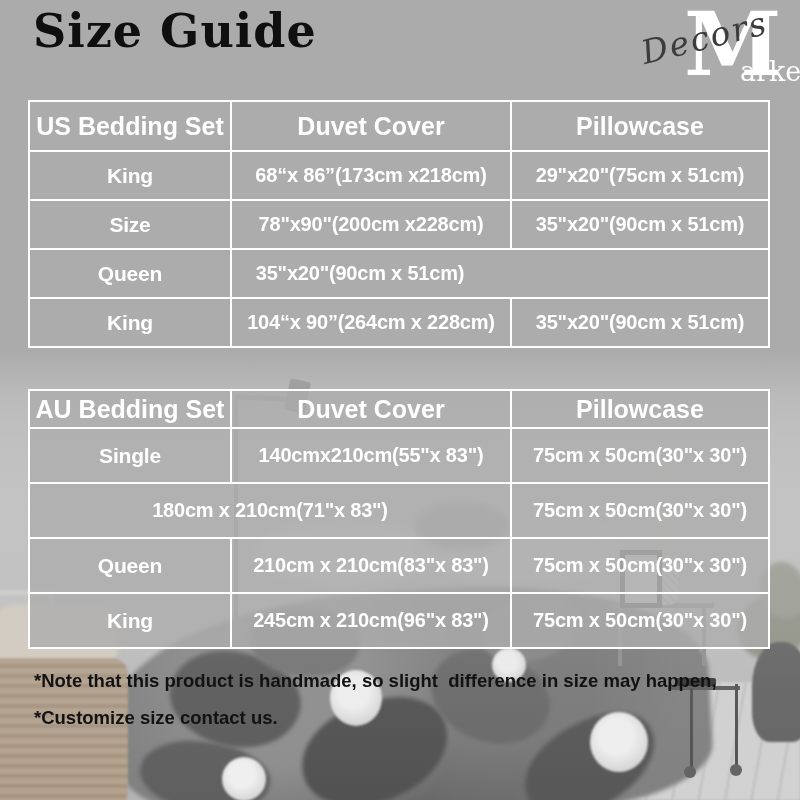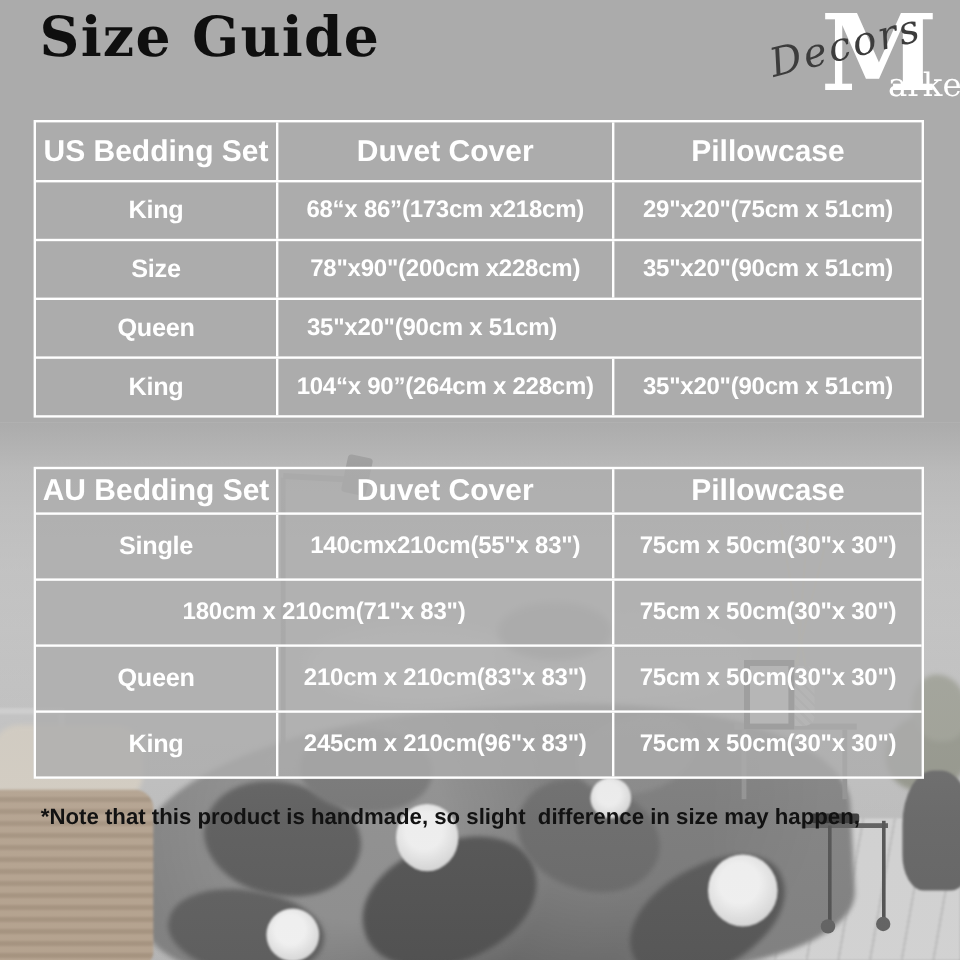--- a/index.html
+++ b/index.html
@@ -208,15 +208,16 @@
     </div>
     <div class="trow tdata">
       <div class="tcell c1 size-cell">King</div>
       <div class="tcell c2">245cm x 210cm(96"x 83")</div>
       <div class="tcell c3">75cm x 50cm(30"x 30")</div>
     </div>
   </div>
 
   <div class="notes">
     <p>*Note that this product is handmade, so slight  difference in size may happen,</p>
+    <p class="note-gap">*Customize size contact us.</p>
   </div>
 
 </div>
 
 </body></html>

